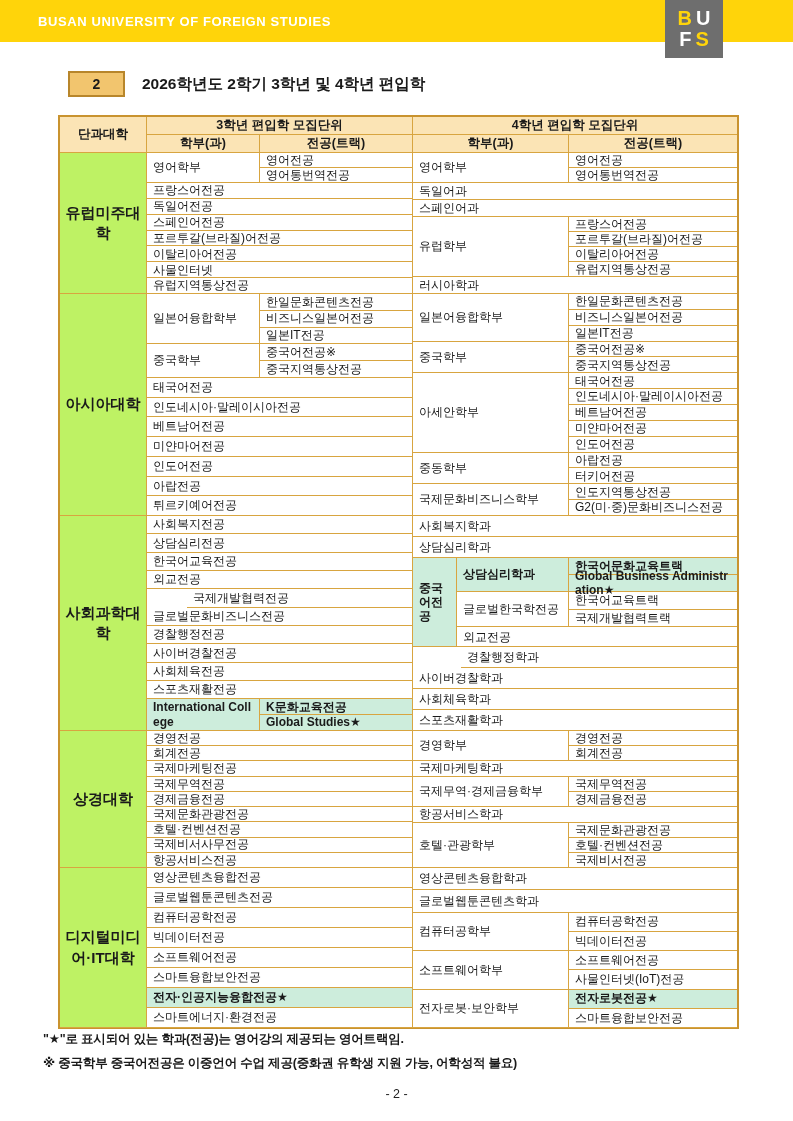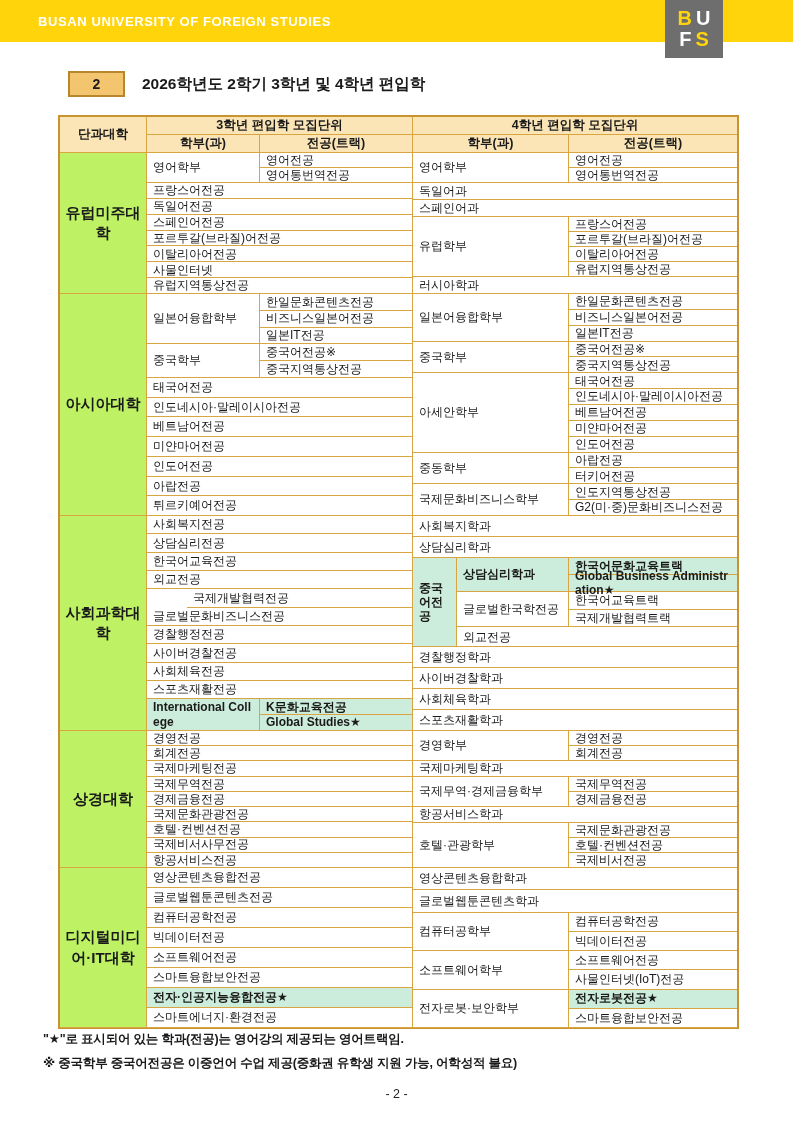--- a/index.html
+++ b/index.html
@@ -238,21 +238,21 @@
               <div class="group" style="flex: 2 1 0px;">
                 <div class="cell dept-cell br bb" style="flex: 0 0 112px;">글로벌한국학전공</div>
                 <div class="col">
                   <div class="cell bb" style="flex: 1 1 0px;">한국어교육트랙</div>
                   <div class="cell bb" style="flex: 1 1 0px;">국제개발협력트랙</div>
                 </div>
               </div>
               <div class="cell bb" style="flex: 1 1 0px;">외교전공</div>
             </div>
           </div>
-          <div class="cell bb" style="flex: 1 1 0px;">경찰행정학과</div>
+          <div class="cell bb" style="flex: 1 1 0px; margin-left: 48px;">경찰행정학과</div>
           <div class="cell bb" style="flex: 1 1 0px;">사이버경찰학과</div>
           <div class="cell bb" style="flex: 1 1 0px;">사회체육학과</div>
           <div class="cell bb" style="flex: 1 1 0px;">스포츠재활학과</div>
         </div>
       </div>
       <div class="section">
         <div class="college-cell br bb">상경대학</div>
         <div class="side left">
           <div class="cell bb" style="flex: 1 1 0px;">경영전공</div>
           <div class="cell bb" style="flex: 1 1 0px;">회계전공</div>

